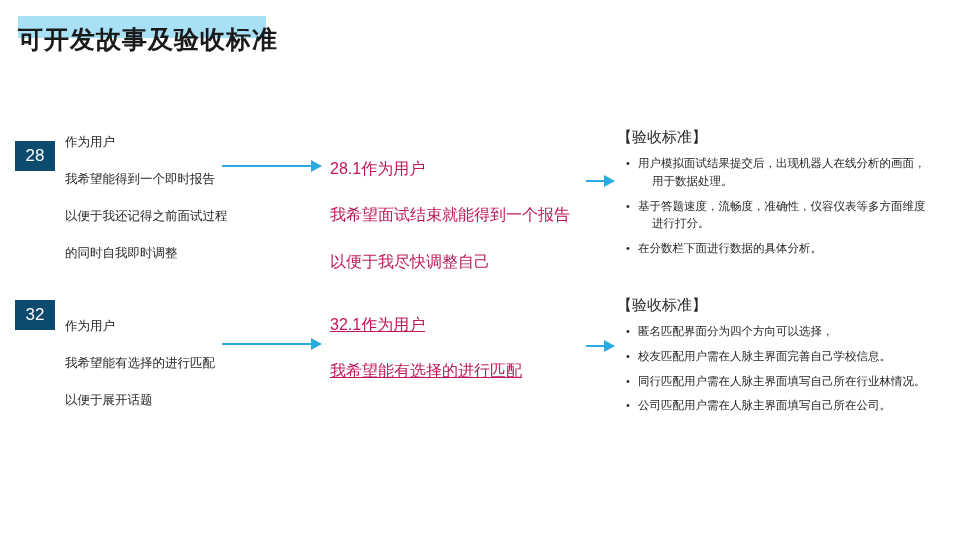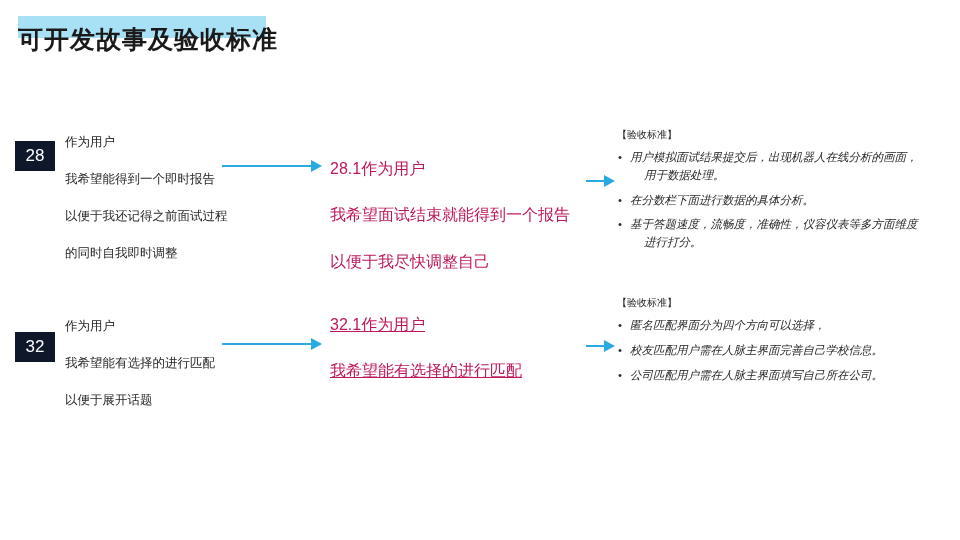--- a/index.html
+++ b/index.html
@@ -47,29 +47,29 @@
     width: 960px;
   }
   .row-1 { top: 118px; }
   .row-2 { top: 296px; }
 
   .id-badge {
     position: absolute;
     left: 15px;
     width: 40px;
     height: 30px;
-    background: #0f172a;
+    background: #0c4a6e;
     color: #ffffff;
     font-size: 17px;
     display: flex;
     align-items: center;
     justify-content: center;
   }
   .row-1 .id-badge { top: 23px; }
-  .row-2 .id-badge { top: 36px; }
+  .row-2 .id-badge { top: 4px; }
 
   .col-a {
     position: absolute;
     left: 65px;
     width: 230px;
     font-size: 12.5px;
     color: #262626;
     line-height: 2.0;
   }
   .row-1 .col-a { top: 0px; }
@@ -90,29 +90,28 @@
     position: absolute;
     left: 617px;
     width: 330px;
     font-size: 11.5px;
     color: #262626;
   }
   .row-1 .col-c { top: 10px; }
   .row-2 .col-c { top: 0px; }
 
   .col-c .ac-head {
-    font-size: 10px;
+    font-size: 15px;
     margin-bottom: 7px;
     color: #262626;
   }
   .col-c ul {
-    margin: 0;
+    margin: 8px;
     padding: 0;
     list-style: none;
-    font-style: italic;
   }
   .col-c li {
     position: relative;
     padding-left: 13px;
     margin-bottom: 7px;
     line-height: 1.55;
   }
   .col-c li::before {
     content: "\2022";
     position: absolute;
@@ -190,25 +189,25 @@
     </div>
 
     <div class="col-c">
       <div class="ac-head">【验收标准】</div>
       <ul>
         <li>
           <span>用户模拟面试结果提交后，出现机器人在线分析的画面，</span>
           <span class="sub-line">用于数据处理。</span>
         </li>
         <li>
-          <span>在分数栏下面进行数据的具体分析。</span>
-        </li>
-        <li>
           <span>基于答题速度，流畅度，准确性，仪容仪表等多方面维度</span>
           <span class="sub-line">进行打分。</span>
+        </li>
+        <li>
+          <span>在分数栏下面进行数据的具体分析。</span>
         </li>
       </ul>
     </div>
   </div>
 
   <div class="row row-2">
     <div class="id-badge">32</div>
 
     <div class="col-a">
       <span class="txt-line">作为用户</span>
@@ -224,20 +223,23 @@
     <div class="col-c">
       <div class="ac-head">【验收标准】</div>
       <ul>
         <li>
           <span>匿名匹配界面分为四个方向可以选择，</span>
         </li>
         <li>
           <span>校友匹配用户需在人脉主界面完善自己学校信息。</span>
         </li>
         <li>
+          <span>同行匹配用户需在人脉主界面填写自己所在行业林情况。</span>
+        </li>
+        <li>
           <span>公司匹配用户需在人脉主界面填写自己所在公司。</span>
         </li>
       </ul>
     </div>
   </div>
 
   <div class="arrow arrow-1">
     <div class="shaft"></div>
     <div class="head"></div>
   </div>

